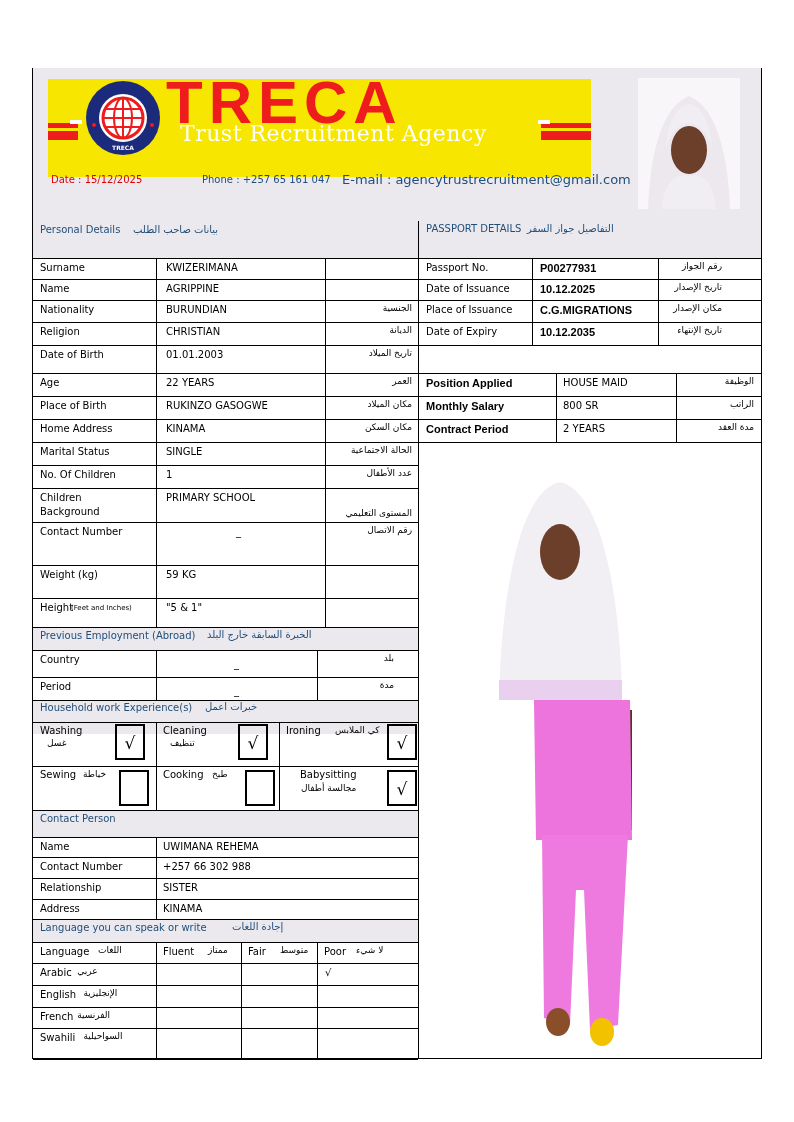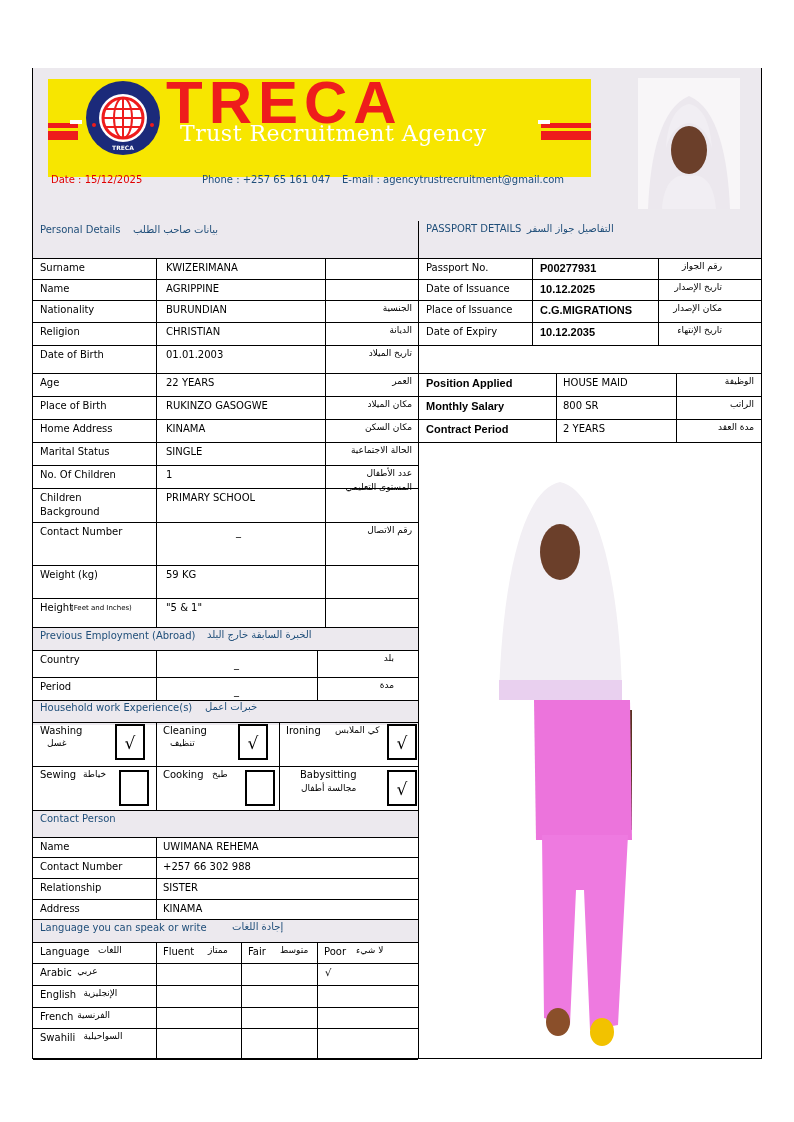--- a/index.html
+++ b/index.html
@@ -45,21 +45,21 @@
       <circle cx="66" cy="44" r="2" fill="#ee1c1c"></circle>
       <text x="37" y="69" font-size="6" fill="#fff" text-anchor="middle" font-family="DejaVu Sans, sans-serif" font-weight="bold">TRECA</text>
     </svg>
   </div>
   <div class="abs" style="left:118px;top:-8px;font-family:'Liberation Sans',sans-serif;font-weight:bold;font-size:60px;line-height:64px;color:#ee1c1c;letter-spacing:6px;">TRECA</div>
   <div class="abs" style="left:132px;top:42px;font-family:'DejaVu Serif',serif;font-size:22px;line-height:26px;color:#fff;letter-spacing:0.5px;">Trust Recruitment Agency</div>
 </div>
 
 <div class="abs t" style="left:51px;top:174px;color:#e00000;font-size:10px;">Date : 15/12/2025</div>
 <div class="abs t" style="left:202px;top:174px;color:#1f4e79;font-size:10px;">Phone : +257 65 161 047</div>
-<div class="abs t" style="left:342px;top:174px;color:#1f4e79;font-size:10px;">E-mail : agencytrustrecruitment@gmail.com</div>
+<div class="abs t" style="left:342px;top:174px;color:#1f4e79;font-size:13px;">E-mail : agencytrustrecruitment@gmail.com</div>
 
 <div class="abs" style="left:638px;top:78px;width:102px;height:131px;background:#f6f3f6;overflow:hidden;">
   <svg width="102" height="131" viewBox="0 0 102 131">
     <rect width="102" height="131" fill="#f8f6f8"></rect>
     <path d="M10 131 C12 80 22 30 51 18 C80 30 90 80 92 131 Z" fill="#ece8ee"></path>
     <ellipse cx="51" cy="72" rx="18" ry="24" fill="#6b3f2a"></ellipse>
     <path d="M28 70 C30 40 40 28 51 26 C62 28 72 40 74 70 C70 55 62 46 51 45 C40 46 32 55 28 70 Z" fill="#f1eef3"></path>
     <path d="M24 131 C26 105 36 95 51 98 C66 95 76 105 78 131 Z" fill="#f1eef3"></path>
   </svg>
 </div>
@@ -95,21 +95,21 @@
     <path d="M50 150 C52 118 62 108 80 112 C98 108 108 118 110 150 Z" fill="#f2eff4"></path>
   </svg>
 </div>
 
 <div class="abs grey" style="left:33px;top:627px;width:385px;height:23px;">
   <span class="abs t hdr" style="left:7px;top:3px;">Previous Employment (Abroad)</span>
   <span class="abs ar hdr" style="left:174px;top:2px;">الخبرة السابقة خارج البلد</span>
 </div>
 <div id="prev-table"></div>
 
-<div class="abs grey" style="left:33px;top:700px;width:385px;height:25px;">
+<div class="abs grey" style="left:33px;top:700px;width:385px;height:34px;">
   <span class="abs t hdr" style="left:7px;top:2px;">Household work Experience(s)</span>
   <span class="abs ar hdr" style="left:172px;top:1px;">خبرات اعمل</span>
 </div>
 <div id="household-grid"></div>
 
 <div class="abs grey" style="left:33px;top:810px;width:385px;height:27px;">
   <span class="abs t hdr" style="left:7px;top:3px;">Contact Person</span>
 </div>
 <div id="contact-table"></div>
 
@@ -160,21 +160,21 @@
 <div class="abs ar" style="right:382px;top:422px;">مكان السكن</div>
 <div class="abs t" style="left:40px;top:446px;">Marital Status</div>
 <div class="abs t" style="left:166px;top:446px;">SINGLE</div>
 <div class="abs ar" style="right:382px;top:445px;">الحالة الاجتماعية</div>
 <div class="abs t" style="left:40px;top:469px;">No. Of Children</div>
 <div class="abs t" style="left:166px;top:469px;">1</div>
 <div class="abs ar" style="right:382px;top:468px;">عدد الأطفال</div>
 <div class="abs t" style="left:40px;top:492px;">Children</div>
 <div class="abs t" style="left:40px;top:506px;">Background</div>
 <div class="abs t" style="left:166px;top:492px;">PRIMARY  SCHOOL</div>
-<div class="abs ar" style="right:382px;top:482px;">المستوى التعليمي</div>
+<div class="abs ar" style="right:382px;top:508px;">المستوى التعليمي</div>
 <div class="abs t" style="left:40px;top:526px;">Contact Number</div>
 <div class="abs t" style="left:236px;top:526px;">_</div>
 <div class="abs ar" style="right:382px;top:525px;">رقم الاتصال</div>
 <div class="abs t" style="left:40px;top:569px;">Weight (kg)</div>
 <div class="abs t" style="left:166px;top:569px;">59 KG</div>
 <div class="abs t" style="left:40px;top:602px;">Height</div>
 <div class="abs" style="left:71px;top:604px;font-size:7px;">(Feet and Inches)</div>
 <div class="abs t" style="left:166px;top:602px;">"5 &amp; 1"</div>
 <div class="hl" style="left:419px;top:258px;width:342px;"></div>
 <div class="hl" style="left:419px;top:279px;width:342px;"></div>

